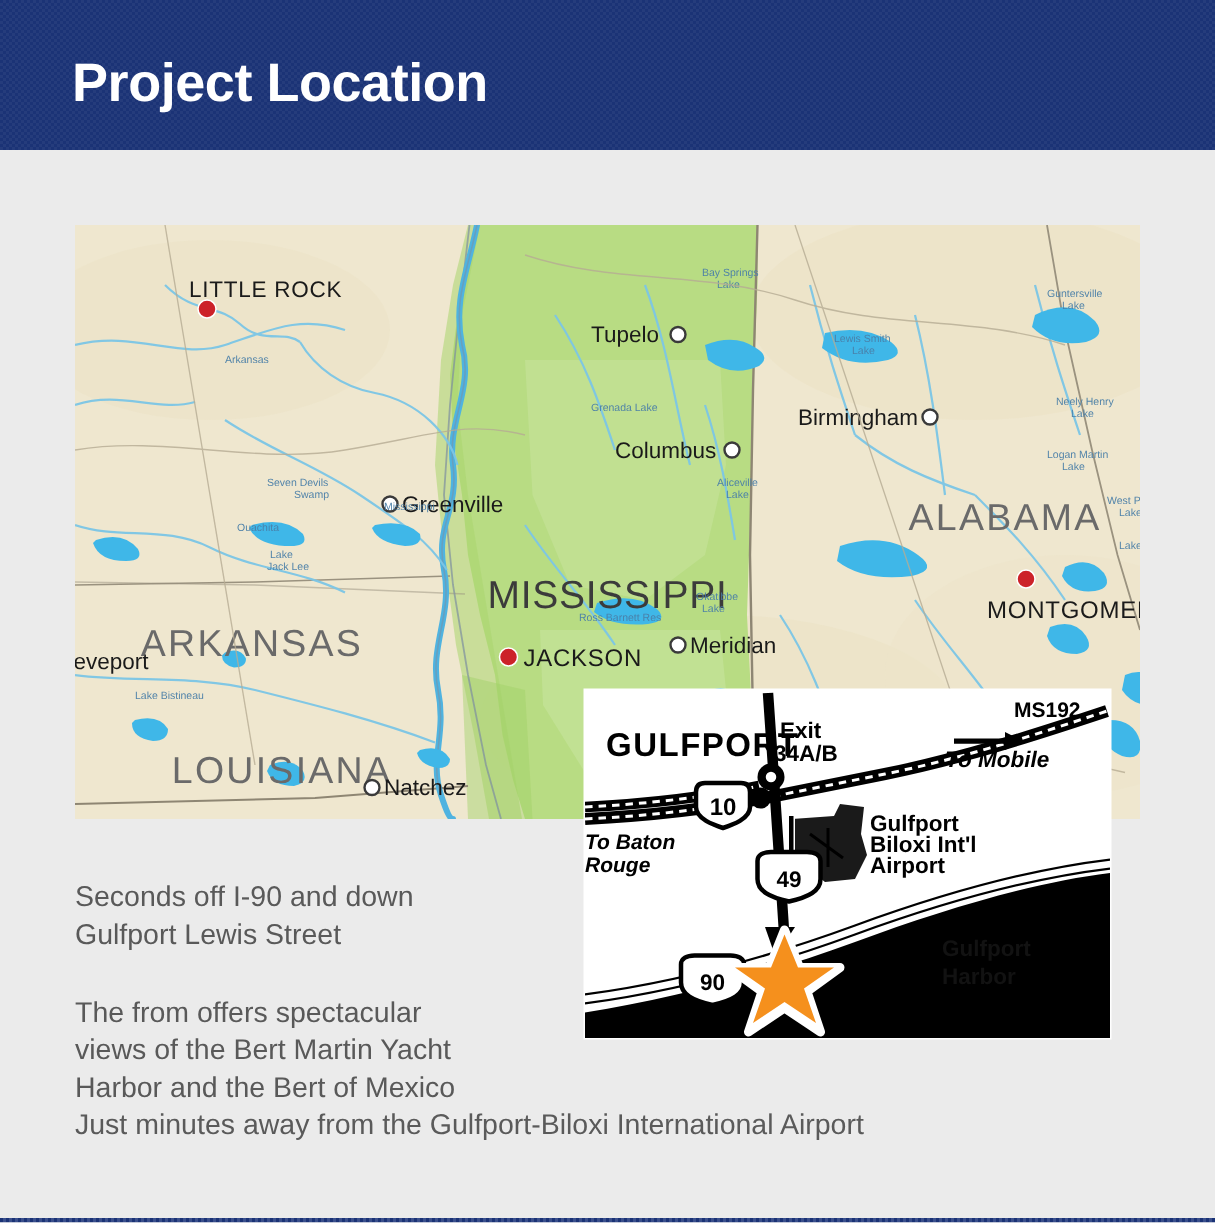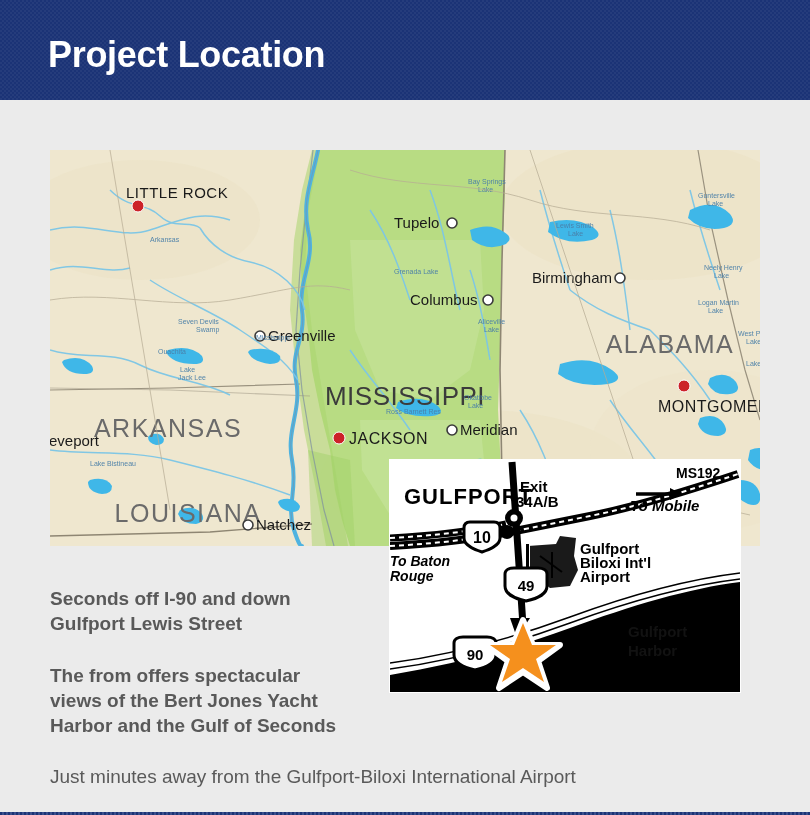--- a/index.html
+++ b/index.html
@@ -85,27 +85,26 @@
   .caption-block {
     position: absolute;
     left: 50px;
     top: 586px;
     width: 700px;
   }
   .cap-line {
     color: #595959;
     font-size: 19px;
     line-height: 25px;
-    font-weight: bold;
+    font-weight: normal;
     white-space: nowrap;
   }
   .cap-line.light {
     font-weight: normal;
     color: #5a5a5a;
-    margin-top: 26px;
   }
   .cap-gap {
     height: 27px;
   }
   .cap-para2 { position: relative; }
 </style>
 </head>
 <body>
 
 <div class="slide">
@@ -351,21 +350,21 @@
     </svg>
 
   </div>
 
   <div class="caption-block">
     <div class="cap-line">Seconds off I-90 and down</div>
     <div class="cap-line">Gulfport Lewis Street</div>
     <div class="cap-gap"></div>
     <div class="cap-para2">
       <div class="cap-line">The from offers spectacular</div>
-      <div class="cap-line">views of the Bert Jones Yacht</div>
-      <div class="cap-line">Harbor and the Gulf of Seconds</div>
+      <div class="cap-line">views of the Bert Martin Yacht</div>
+      <div class="cap-line">Harbor and the Bert of Mexico</div>
       <div class="cap-line light">Just minutes away from the Gulfport-Biloxi International Airport</div>
     </div>
   </div>
 
   <div class="bottom-rule"></div>
 
 </div>
 
 </body></html>

